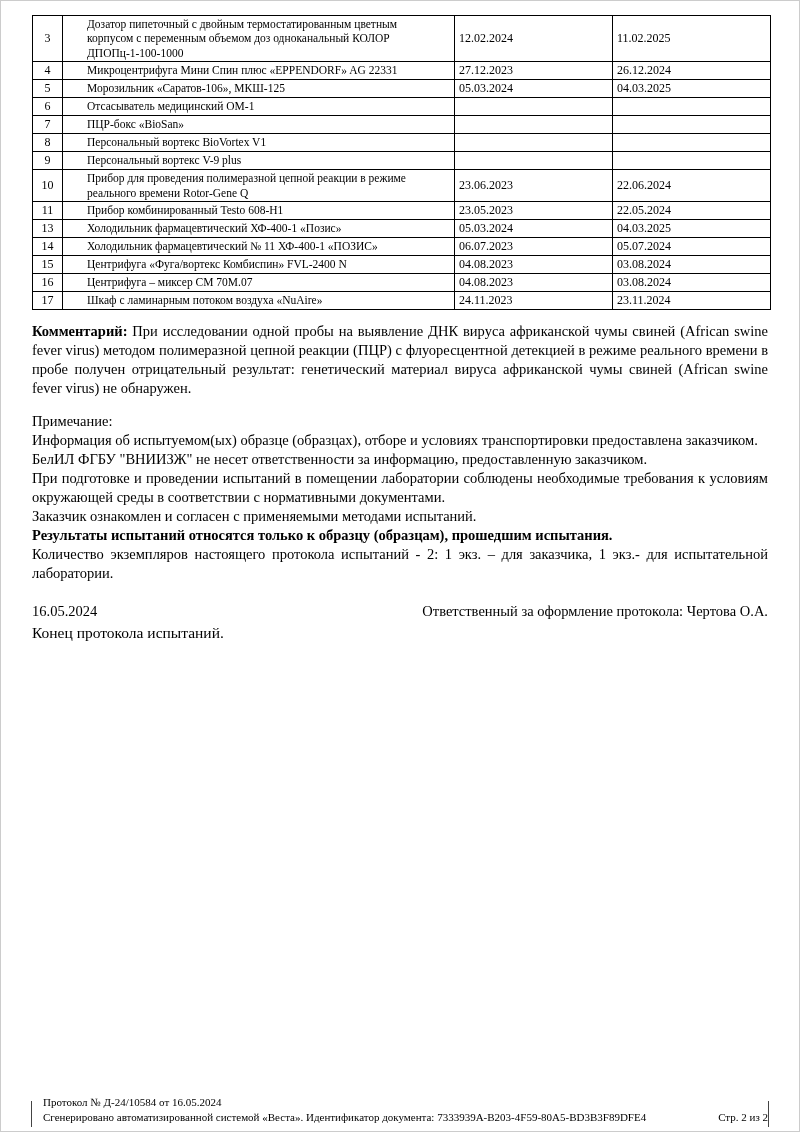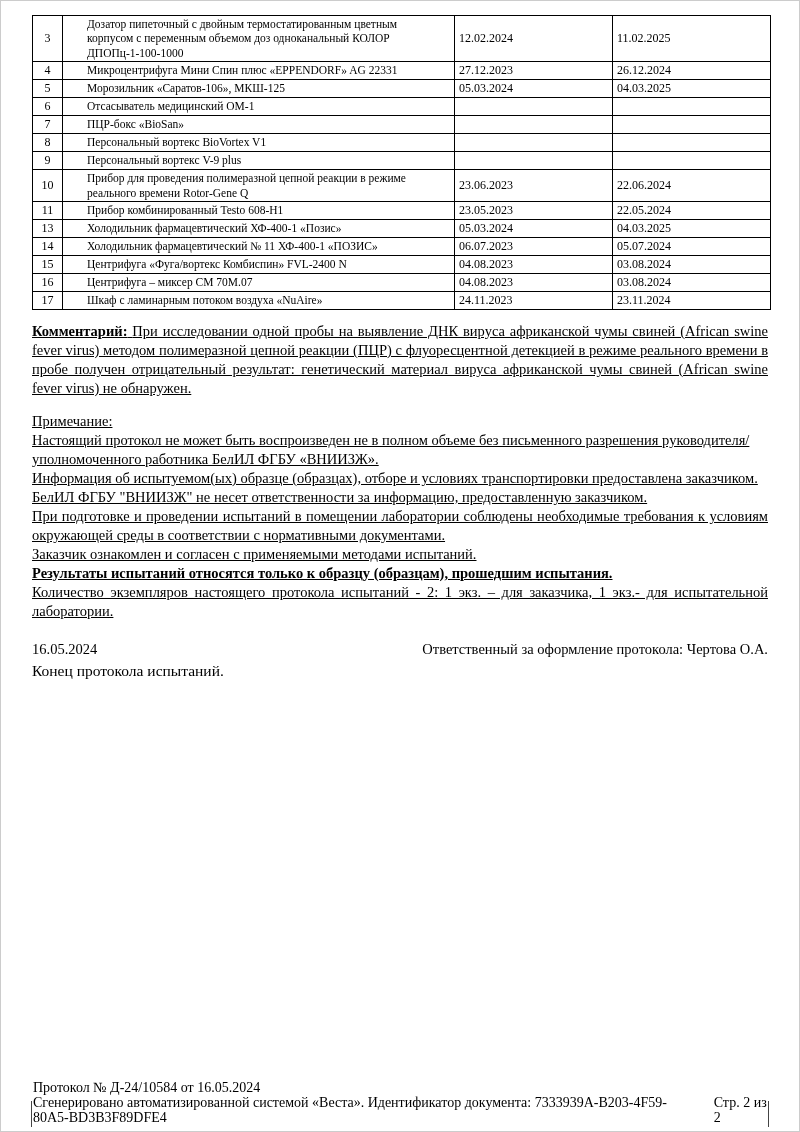--- a/index.html
+++ b/index.html
@@ -22,40 +22,40 @@
   }
   table.equip td {
     border:1px solid #000;
     vertical-align:middle;
   }
   td.num   { width:30px;  text-align:center; font-size:12px; padding:1px 2px; }
   td.name  { width:392px; font-size:11.5px; line-height:1.25; padding:1px 24px; }
   td.date  { width:158px; font-size:12px; padding:1px 4px; }
   table.equip tr { height:18px; }
 
-  .bodytext { font-size:14.5px; line-height:19px;text-decoration:underline; }
+  .bodytext { font-size:14.5px; line-height:19px; }
   .comment { margin-top:12px; }
   .justify { text-align:justify; }
   .notes-heading { margin-top:14px; }
   p.note { margin:0; }
   p.note.bold { font-weight:bold; }
 
   .signoff-row {
     margin-top:20px;
     display:flex;
     justify-content:space-between;
     font-size:14.5px;
     text-align:right;
   }
   .end-line { margin-top:4px; font-size:15.5px; }
 
   .footer {
     position:absolute;
-    left:32px; right:31px; bottom:6px;
-    font-size:14px;
+    left:42px; right:31px; bottom:6px;
+    font-size:11px;
     line-height:15px;
   }
   .footer-line2 { display:flex; justify-content:space-between;gap:24px; }
   .crop-mark {
     position:absolute;
     width:1px; height:26px;
     background:#444;
     bottom:4px;
   }
   .crop-left  { left:30px; }
@@ -153,21 +153,20 @@
             <td class="date">24.11.2023</td>
             <td class="date">23.11.2024</td>
           </tr>
         </tbody>
     </table>
 
     <p class="bodytext comment justify"><b>Комментарий:</b> <span>При исследовании одной пробы на выявление ДНК вируса африканской чумы свиней (African swine fever virus) методом полимеразной цепной реакции (ПЦР) с флуоресцентной детекцией в режиме реального времени в пробе получен отрицательный результат: генетический материал вируса африканской чумы свиней (African swine fever virus) не обнаружен.</span></p>
 
     <p class="bodytext notes-heading">Примечание:</p>
     <div class="bodytext">
-        <p class="note">Настоящий протокол не может быть воспроизведен не в полном объеме без письменного разрешения руководителя/уполномоченного работника БелИЛ ФГБУ «ВНИИЗЖ».</p>
         <p class="note">Информация об испытуемом(ых) образце (образцах), отборе и условиях транспортировки предоставлена заказчиком.</p>
         <p class="note">БелИЛ ФГБУ "ВНИИЗЖ" не несет ответственности за информацию, предоставленную заказчиком.</p>
         <p class="note justify">При подготовке и проведении испытаний в помещении лаборатории соблюдены необходимые требования к условиям окружающей среды в соответствии с нормативными документами.</p>
         <p class="note">Заказчик ознакомлен и согласен с применяемыми методами испытаний.</p>
         <p class="note bold">Результаты испытаний относятся только к образцу (образцам), прошедшим испытания.</p>
         <p class="note justify">Количество экземпляров настоящего протокола испытаний - 2: 1 экз. – для заказчика, 1 экз.- для испытательной лаборатории.</p>
       </div>
 
     <div class="signoff-row">
       <span>16.05.2024</span>

